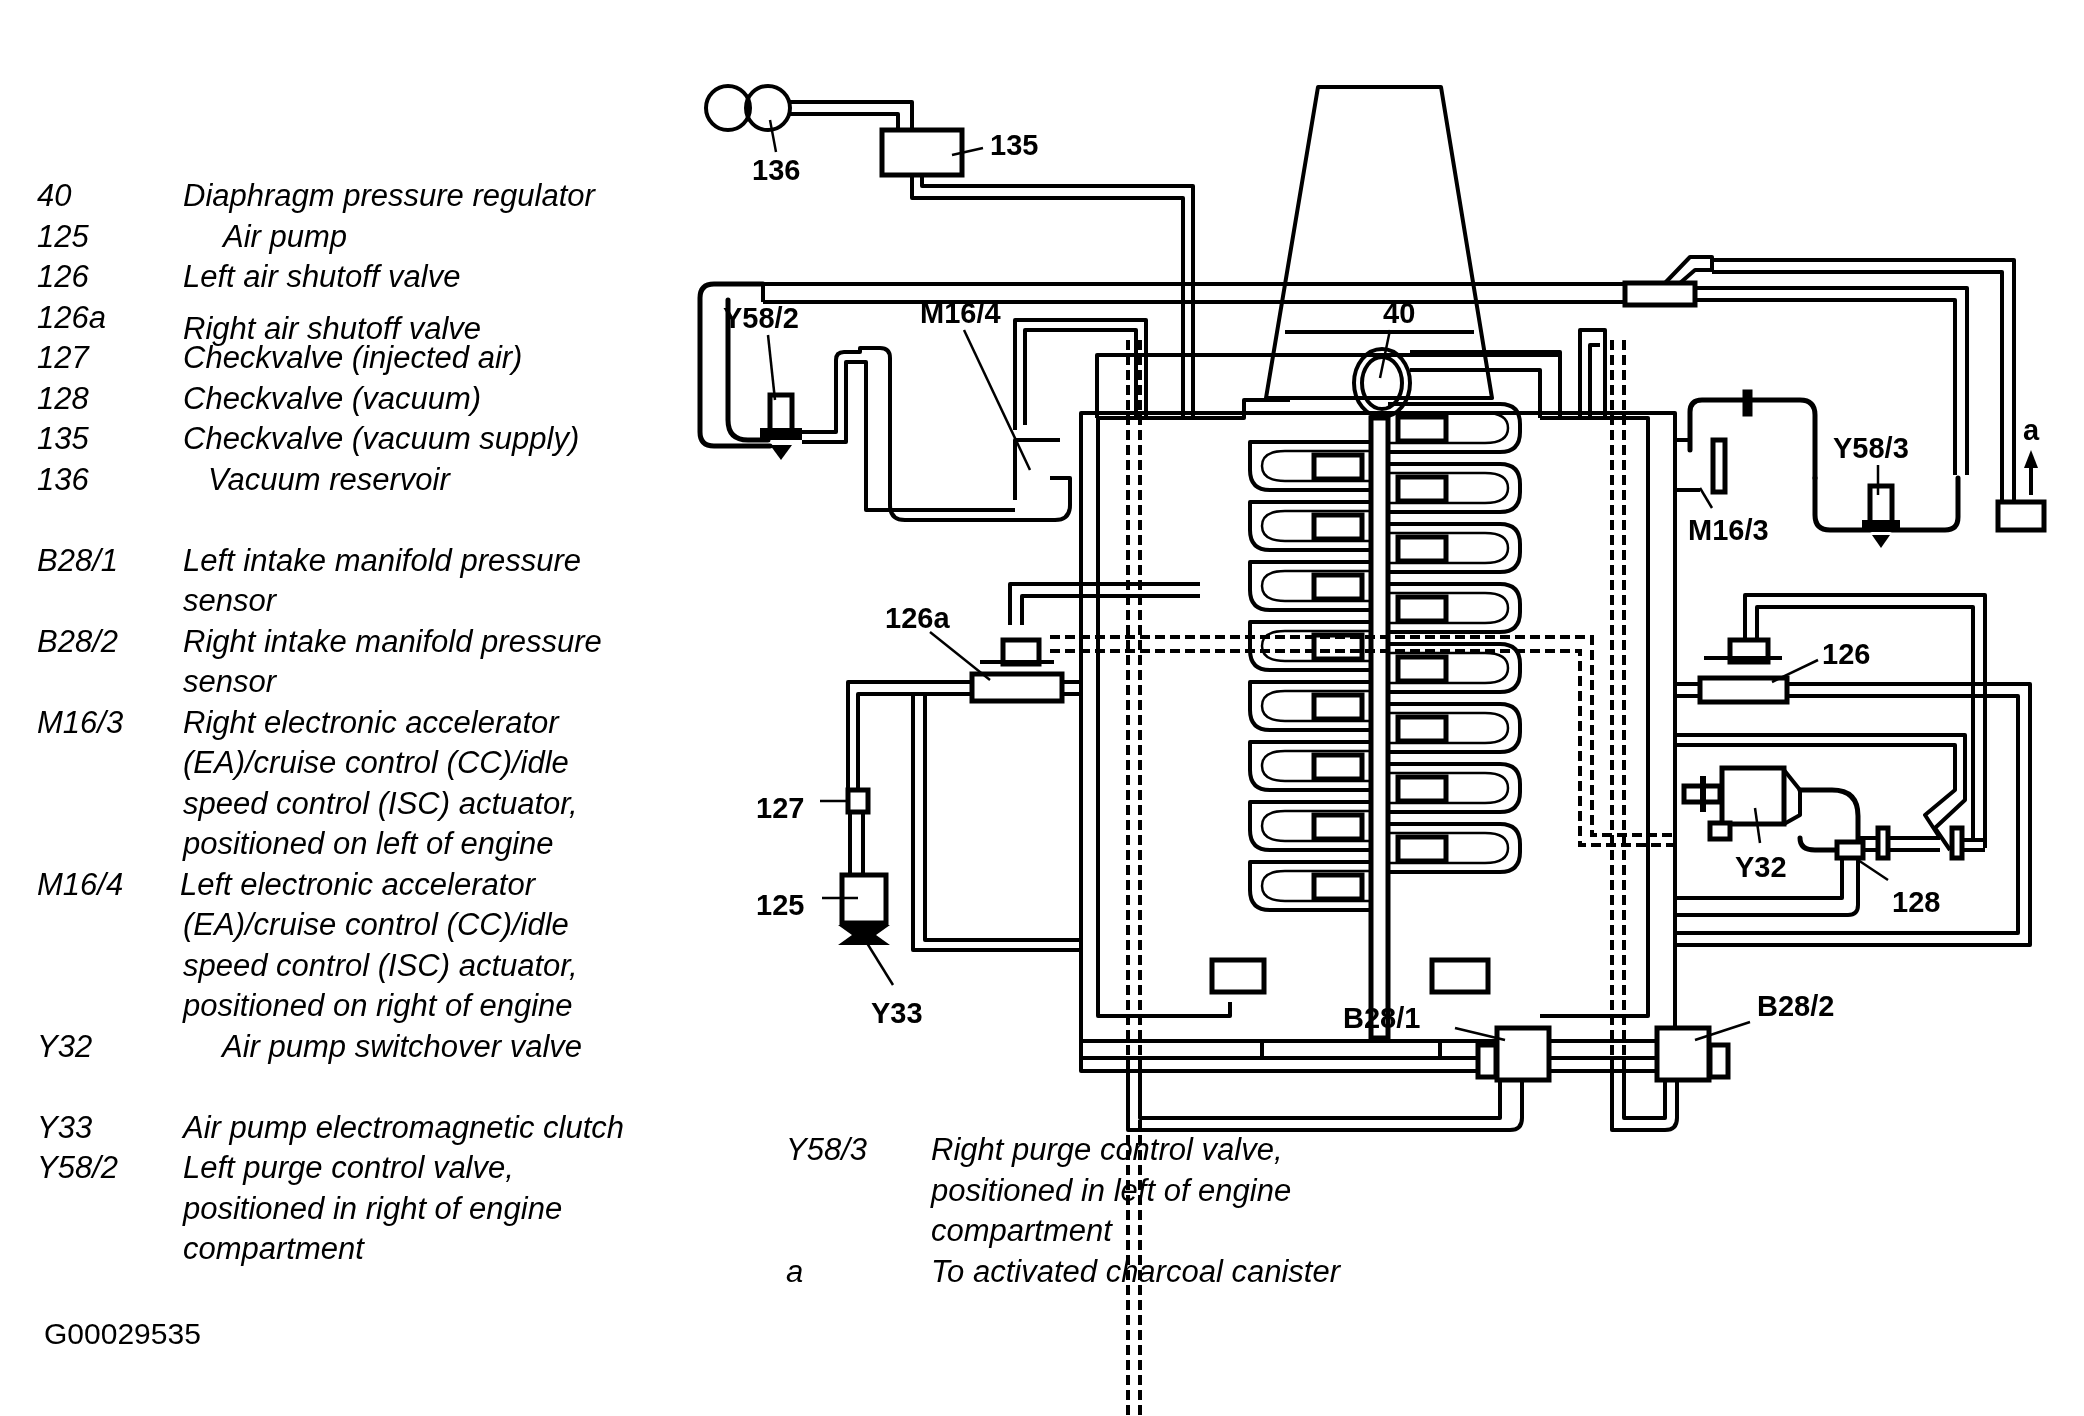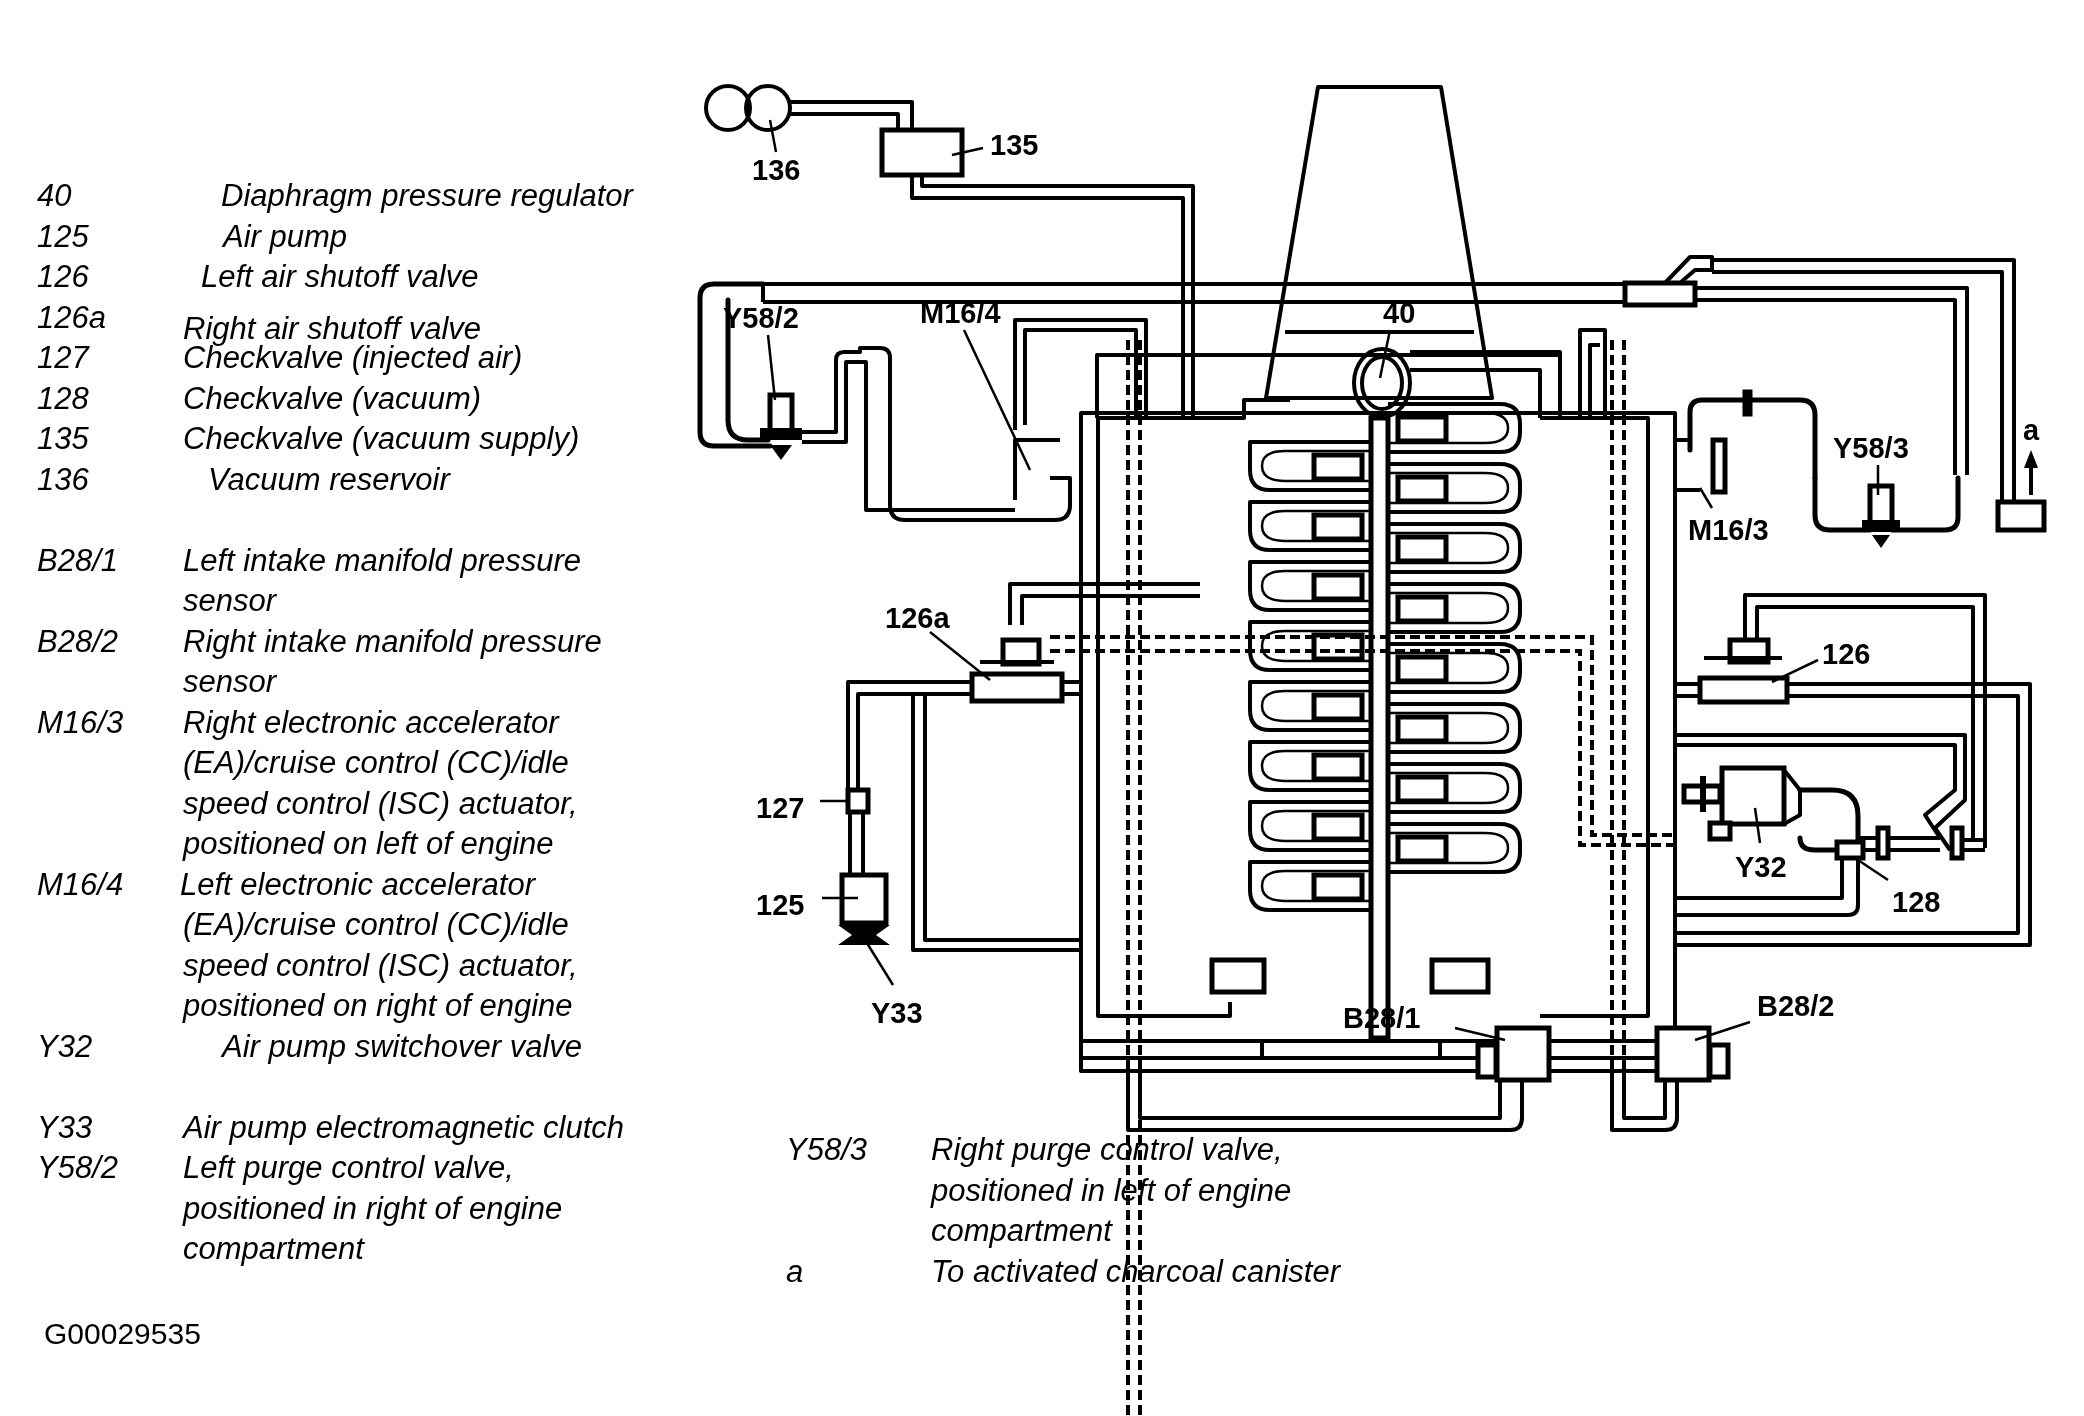--- a/index.html
+++ b/index.html
@@ -29,25 +29,25 @@
   .th { fill: none; stroke: #000; stroke-width: 2.5; }
   .dash { fill: none; stroke: #000; stroke-width: 4; stroke-dasharray: 10 5; }
   .box { fill: #fff; stroke: #000; stroke-width: 5; }
   .solid { fill: #000; }
 </style>
 </head>
 <body>
 
 <div id="legend-left">
     <div class="legend-key" style="left: 37px; top: 176px;">40</div>
-    <div class="legend-desc" style="left: 183px; top: 176px; margin-left: 38px;">Diaphragm pressure regulator</div>
+    <div class="legend-desc" style="left: 183px; top: 176px;">Diaphragm pressure regulator</div>
     <div class="legend-key" style="left: 37px; top: 216.5px;">125</div>
     <div class="legend-desc" style="left: 183px; top: 216.5px; margin-left: 40px;">Air pump</div>
     <div class="legend-key" style="left: 37px; top: 257px;">126</div>
-    <div class="legend-desc" style="left: 183px; top: 257px; margin-left: 18px;">Left air shutoff valve</div>
+    <div class="legend-desc" style="left: 183px; top: 257px;">Left air shutoff valve</div>
     <div class="legend-key" style="left: 37px; top: 297.5px;">126a</div>
     <div class="legend-desc" style="left: 183px; top: 309px; text-align: right;">Right air shutoff valve</div>
     <div class="legend-key" style="left: 37px; top: 338px;">127</div>
     <div class="legend-desc" style="left: 183px; top: 338px;">Checkvalve (injected air)</div>
     <div class="legend-key" style="left: 37px; top: 378.5px;">128</div>
     <div class="legend-desc" style="left: 183px; top: 378.5px;">Checkvalve (vacuum)</div>
     <div class="legend-key" style="left: 37px; top: 419px;">135</div>
     <div class="legend-desc" style="left: 183px; top: 419px;">Checkvalve (vacuum supply)</div>
     <div class="legend-key" style="left: 37px; top: 459.5px;">136</div>
     <div class="legend-desc" style="left: 183px; top: 459.5px; margin-left: 25px;">Vacuum reservoir</div>

